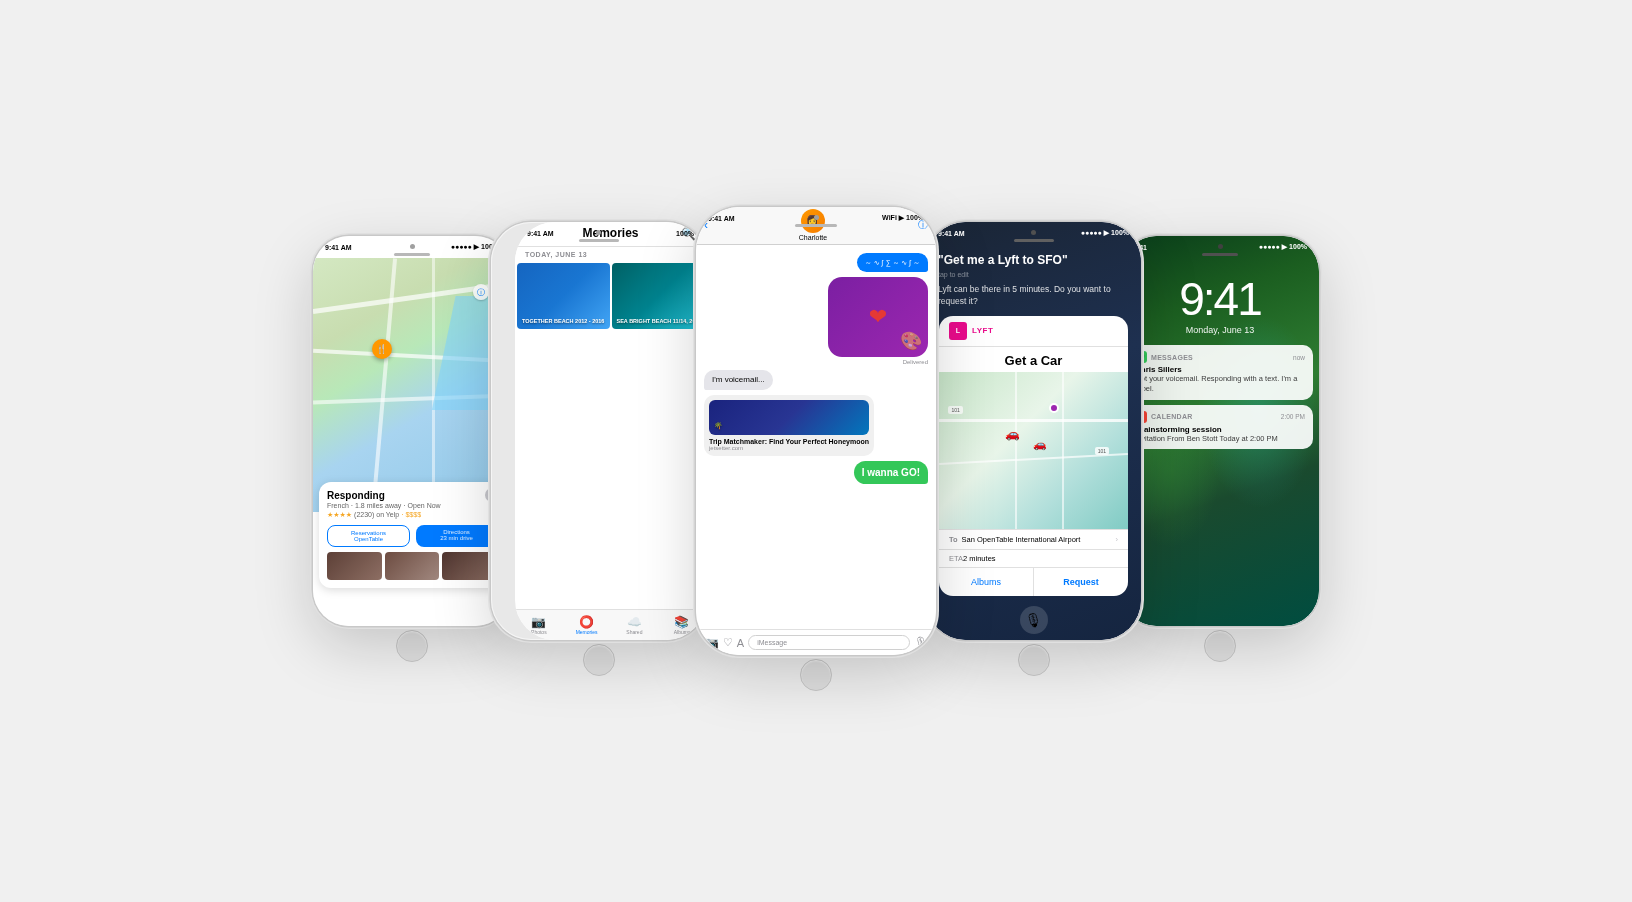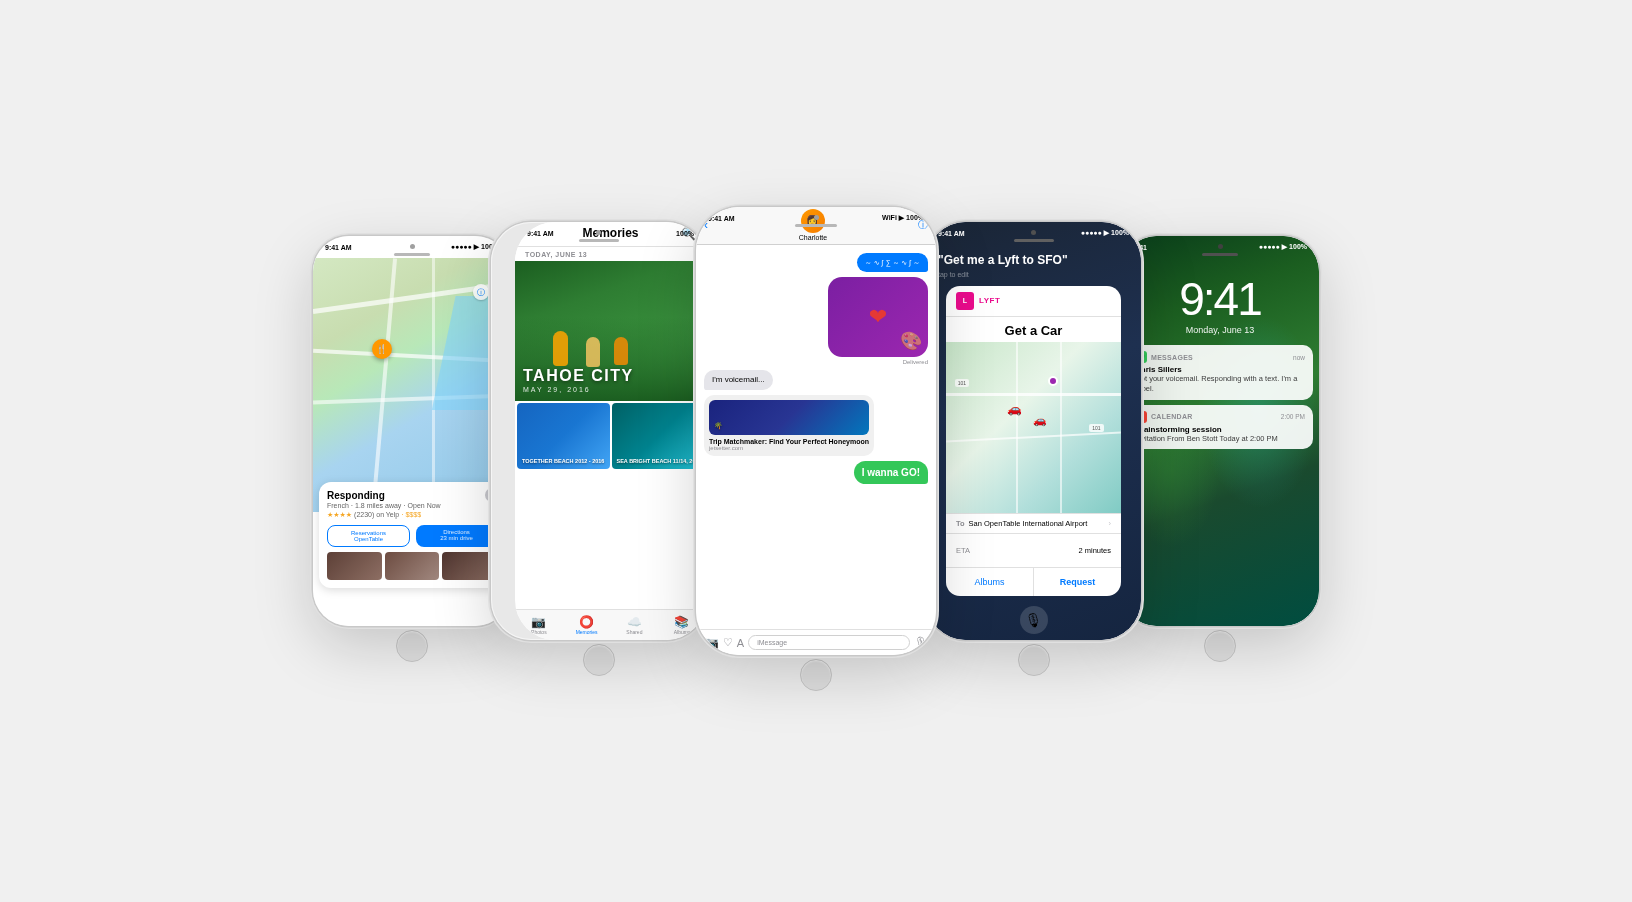--- a/index.html
+++ b/index.html
@@ -493,35 +493,20 @@
         <span style="font-size:7px;"><span>100%</span></span>
       </div>
 
       <div style="background:#fff;border-bottom:0.5px solid #e0e0e0;text-align:center;padding:4px 0 6px;position:relative;">
         <div style="font-size:12px;font-weight:600;color:#000;">Memories</div>
         <div style="position:absolute;right:10px;top:50%;transform:translateY(-50%);color:#007AFF;font-size:12px;">🔍</div>
       </div>
 
       <div style="font-size:7px;font-weight:700;color:#8e8e93;padding:4px 10px 3px;letter-spacing:0.5px;background:#fff;">TODAY, JUNE 13</div>
 
-      <div style="position:relative;height:140px;overflow:hidden;">
-        <div style="width:100%;height:100%;background:linear-gradient(160deg,#1b5e20 0%,#2e7d32 30%,#388e3c 60%,#4caf50 100%);position:relative;overflow:hidden;">
-
-          <div style="position:absolute;bottom:0;left:0;right:0;height:60%;background:linear-gradient(to top,#1b5e20,transparent);"></div>
-
-          <div style="position:absolute;bottom:25%;left:20%;width:15px;height:35px;background:rgba(255,165,0,0.85);border-radius:8px 8px 4px 4px;"></div>
-          <div style="position:absolute;bottom:24%;left:37%;width:14px;height:30px;background:rgba(255,200,100,0.8);border-radius:7px 7px 3px 3px;"></div>
-          <div style="position:absolute;bottom:26%;left:52%;width:14px;height:28px;background:rgba(255,140,0,0.8);border-radius:7px 7px 3px 3px;"></div>
-
-          <div style="position:absolute;bottom:8px;left:8px;right:8px;">
-            <div style="color:#fff;font-size:16px;font-weight:900;letter-spacing:1.5px;text-shadow:0 1px 4px rgba(0,0,0,0.6);">TAHOE CITY</div>
-            <div style="color:rgba(255,255,255,0.85);font-size:7px;letter-spacing:2px;margin-top:1px;">MAY 29, 2016</div>
-          </div>
-        </div>
-      </div>
 
       <div style="display:flex;gap:2px;height:70px;padding:2px;">
         <div style="flex:1;border-radius:4px;background:linear-gradient(135deg,#1565c0,#1976d2,#42a5f5);position:relative;overflow:hidden;">
           <div style="position:absolute;bottom:4px;left:5px;color:#fff;font-size:5.5px;font-weight:700;text-shadow:0 1px 2px rgba(0,0,0,0.5);line-height:1.3;">TOGETHER BEACH
 2012 - 2016</div>
         </div>
         <div style="flex:1;border-radius:4px;background:linear-gradient(135deg,#006064,#00838f,#26c6da);position:relative;overflow:hidden;">
           <div style="position:absolute;bottom:4px;left:5px;color:#fff;font-size:5.5px;font-weight:700;text-shadow:0 1px 2px rgba(0,0,0,0.5);line-height:1.3;">SEA BRIGHT
 BEACH
 11/14, 2016</div>
@@ -630,22 +615,24 @@
       <div class="phone-top-bar dark" style="position:relative;z-index:10;">
         <span style="font-size:7px;font-weight:700;">9:41 AM</span>
         <span style="font-size:7px;">●●●●● ▶ <span>100%</span></span>
       </div>
 
       <div style="padding:8px 12px 4px;position:relative;z-index:10;">
         <div style="color:#fff;font-size:12px;font-weight:700;line-height:1.4;">"Get me a Lyft to SFO"</div>
         <div style="color:rgba(255,255,255,0.45);font-size:7px;margin-top:2px;">tap to edit</div>
       </div>
 
-
-      <div style="margin:4px 20px;background:#fff;border-radius:14px;overflow:hidden;flex:1;display:flex;flex-direction:column;position:relative;z-index:10;">
+      <div style="padding:2px 12px 4px;position:relative;z-index:10;color:rgba(255,255,255,0.85);font-size:8.5px;line-height:1.4;">Lyft can be there in 5 minutes.
+Do you want to request it?</div>
+
+      <div style="margin:4px 13px;background:#fff;border-radius:14px;overflow:hidden;flex:1;display:flex;flex-direction:column;position:relative;z-index:10;">
 
         <div style="display:flex;align-items:center;padding:6px 10px;border-bottom:0.5px solid #e0e0e0;">
           <div style="width:18px;height:18px;background:#ea0b8c;border-radius:3px;color:#fff;font-size:7px;font-weight:900;display:flex;align-items:center;justify-content:center;">L</div>
           <span style="font-size:8px;font-weight:700;color:#ea0b8c;margin-left:5px;letter-spacing:0.5px;">LYFT</span>
         </div>
 
         <div style="font-size:13px;font-weight:700;text-align:center;padding:6px 10px 4px;color:#000;">Get a Car</div>
 
         <div style="flex:1;background:linear-gradient(135deg,#c8e6c9 0%,#e8f5e9 40%,#b2dfdb 70%,#80cbc4 100%);position:relative;overflow:hidden;min-height:60px;">
 
@@ -662,21 +649,21 @@
 
           <div style="position:absolute;top:20%;left:58%;width:10px;height:10px;background:#9c27b0;border-radius:50%;border:2px solid #fff;"></div>
         </div>
 
         <div style="display:flex;padding:5px 10px;justify-content:space-between;align-items:center;border-top:0.5px solid #e0e0e0;font-size:7.5px;">
           <span style="color:#8e8e93;margin-right:4px;font-weight:bold;">To</span>
           <span style="color:#000;flex:1;">San OpenTable International Airport</span>
           <span style="color:#c7c7cc;">›</span>
         </div>
 
-        <div style="display:flex;padding:12px 10px;justify-content:space-between;border-top:0.5px solid #e0e0e0;font-size:7.5px;">
+        <div style="display:flex;padding:4px 10px;justify-content:flex-start;border-top:0.5px solid #e0e0e0;font-size:7.5px;">
           <span style="color:#8e8e93;">ETA</span>
           <span style="color:#000;">2 minutes</span>
         </div>
 
         <div style="display:flex;border-top:0.5px solid #e0e0e0;">
           <div style="flex:1;padding:9px;text-align:center;font-size:9px;color:#007AFF;border-right:0.5px solid #e0e0e0;font-weight:400;">Albums</div>
           <div style="flex:1;padding:9px;text-align:center;font-size:9px;color:#007AFF;font-weight:600;">Request</div>
         </div>
       </div>
 

